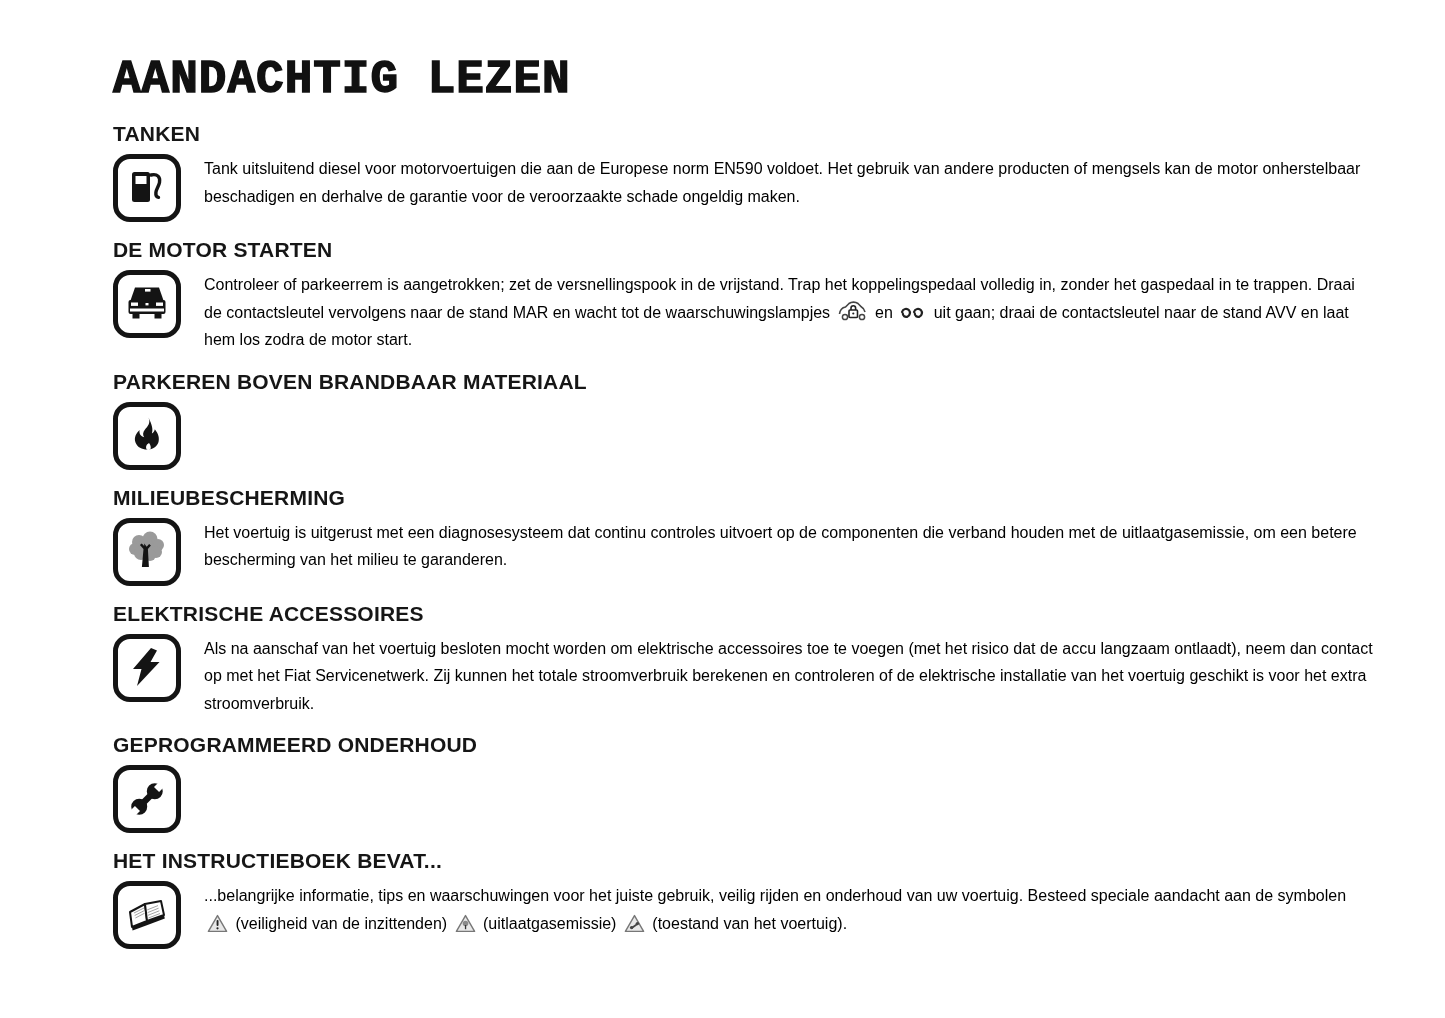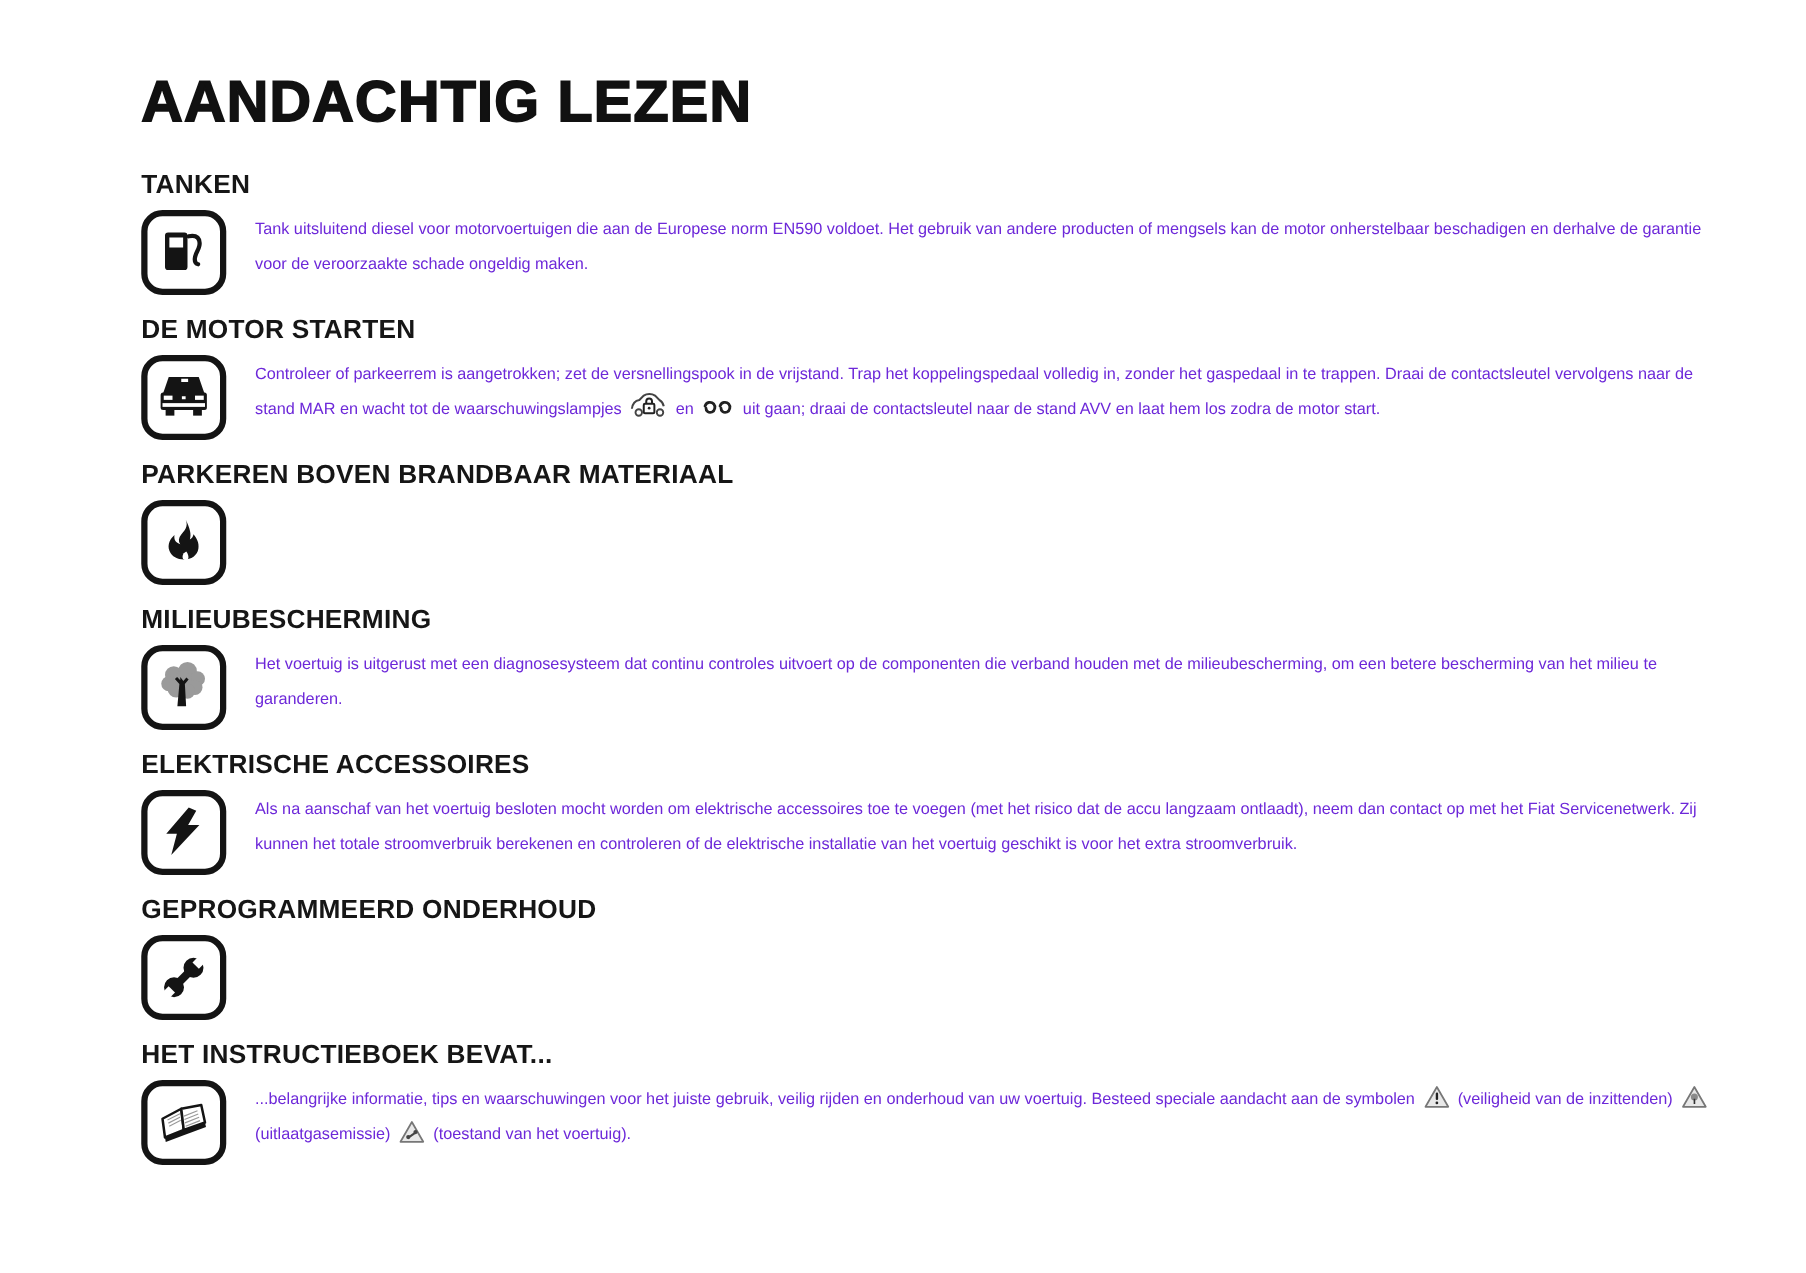--- a/index.html
+++ b/index.html
@@ -5,37 +5,37 @@
   html,body{margin:0;padding:0;background:#ffffff;}
   body{
     width:1445px;height:1018px;overflow:hidden;
     font-family:"Liberation Sans","DejaVu Sans",sans-serif;
     color:#1c1c1c;
   }
   .page{box-sizing:border-box;width:1445px;padding:54px 0 0 113px;}
   h1.title{
     font-size:46px;font-weight:bold;letter-spacing:1px;
     -webkit-text-stroke:1.4px #111;
-    color:#111;margin:0 0 28px 0;
+    color:#111;margin:0 0 16px 0;font-family:Liberation Mono, monospace;
   }
   section{margin:16px 0 15px 0;}
   h2.sec-head{
     font-size:21px;font-weight:bold;color:#161616;
     margin:0 0 8px 0;letter-spacing:0.2px;
   }
   .row{display:flex;align-items:flex-start;}
   .iconbox{
     flex:0 0 auto;width:68px;height:68px;box-sizing:border-box;
     border:5px solid #141414;border-radius:17px;background:#fff;
     display:flex;align-items:center;justify-content:center;
     margin-right:23px;
   }
   p.body{
-    margin:1px 0 0 0;font-size:13px;line-height:27.5px;
-    color:#6d28d9;max-width:1171px;
+    margin:1px 0 0 0;font-size:16px;line-height:27.5px;
+    color:#000000;max-width:1171px;
   }
   .inline-icon{display:inline-block;vertical-align:-4px;margin:0 3px;line-height:0;}
 </style>
 </head>
 <body>
 
 <div class="page">
   <h1 class="title">AANDACHTIG LEZEN</h1>
   <div id="sections">
       <section>
@@ -101,21 +101,21 @@
                 <circle cx="34" cy="16" r="6"></circle>
                 <circle cx="11" cy="20" r="6"></circle>
                 <circle cx="22" cy="18" r="8"></circle>
                 <circle cx="32" cy="23" r="6"></circle>
                 <circle cx="17" cy="24" r="7"></circle>
                 <circle cx="26" cy="26" r="6"></circle>
               </g>
               <path d="M20.2 14.5 l2.5 3.2 l2.4 -2.7 l1.8 1.5 l-3 3.6 l1 17.9 h-7 l1.6 -17.9 l-3.6 -4 l1.8 -1.6 l2.5 2.6 z" fill="#141414"></path>
             </svg>
           </div>
-          <p class="body"><span>Het voertuig is uitgerust met een diagnosesysteem dat continu controles uitvoert op de componenten die verband houden met de milieubescherming, om een betere bescherming van het milieu te garanderen.</span></p>
+          <p class="body"><span>Het voertuig is uitgerust met een diagnosesysteem dat continu controles uitvoert op de componenten die verband houden met de uitlaatgasemissie, om een betere bescherming van het milieu te garanderen.</span></p>
         </div>
       </section>
       <section>
         <h2 class="sec-head">ELEKTRISCHE ACCESSOIRES</h2>
         <div class="row">
           <div class="iconbox">
             <svg width="46" height="46" viewBox="0 0 46 46">
               <path d="M27 3 L9 24 L17.5 24 L13 41 L35.5 17 L26.5 17 L33 5.5 Z" fill="#141414"></path>
             </svg>
           </div>

